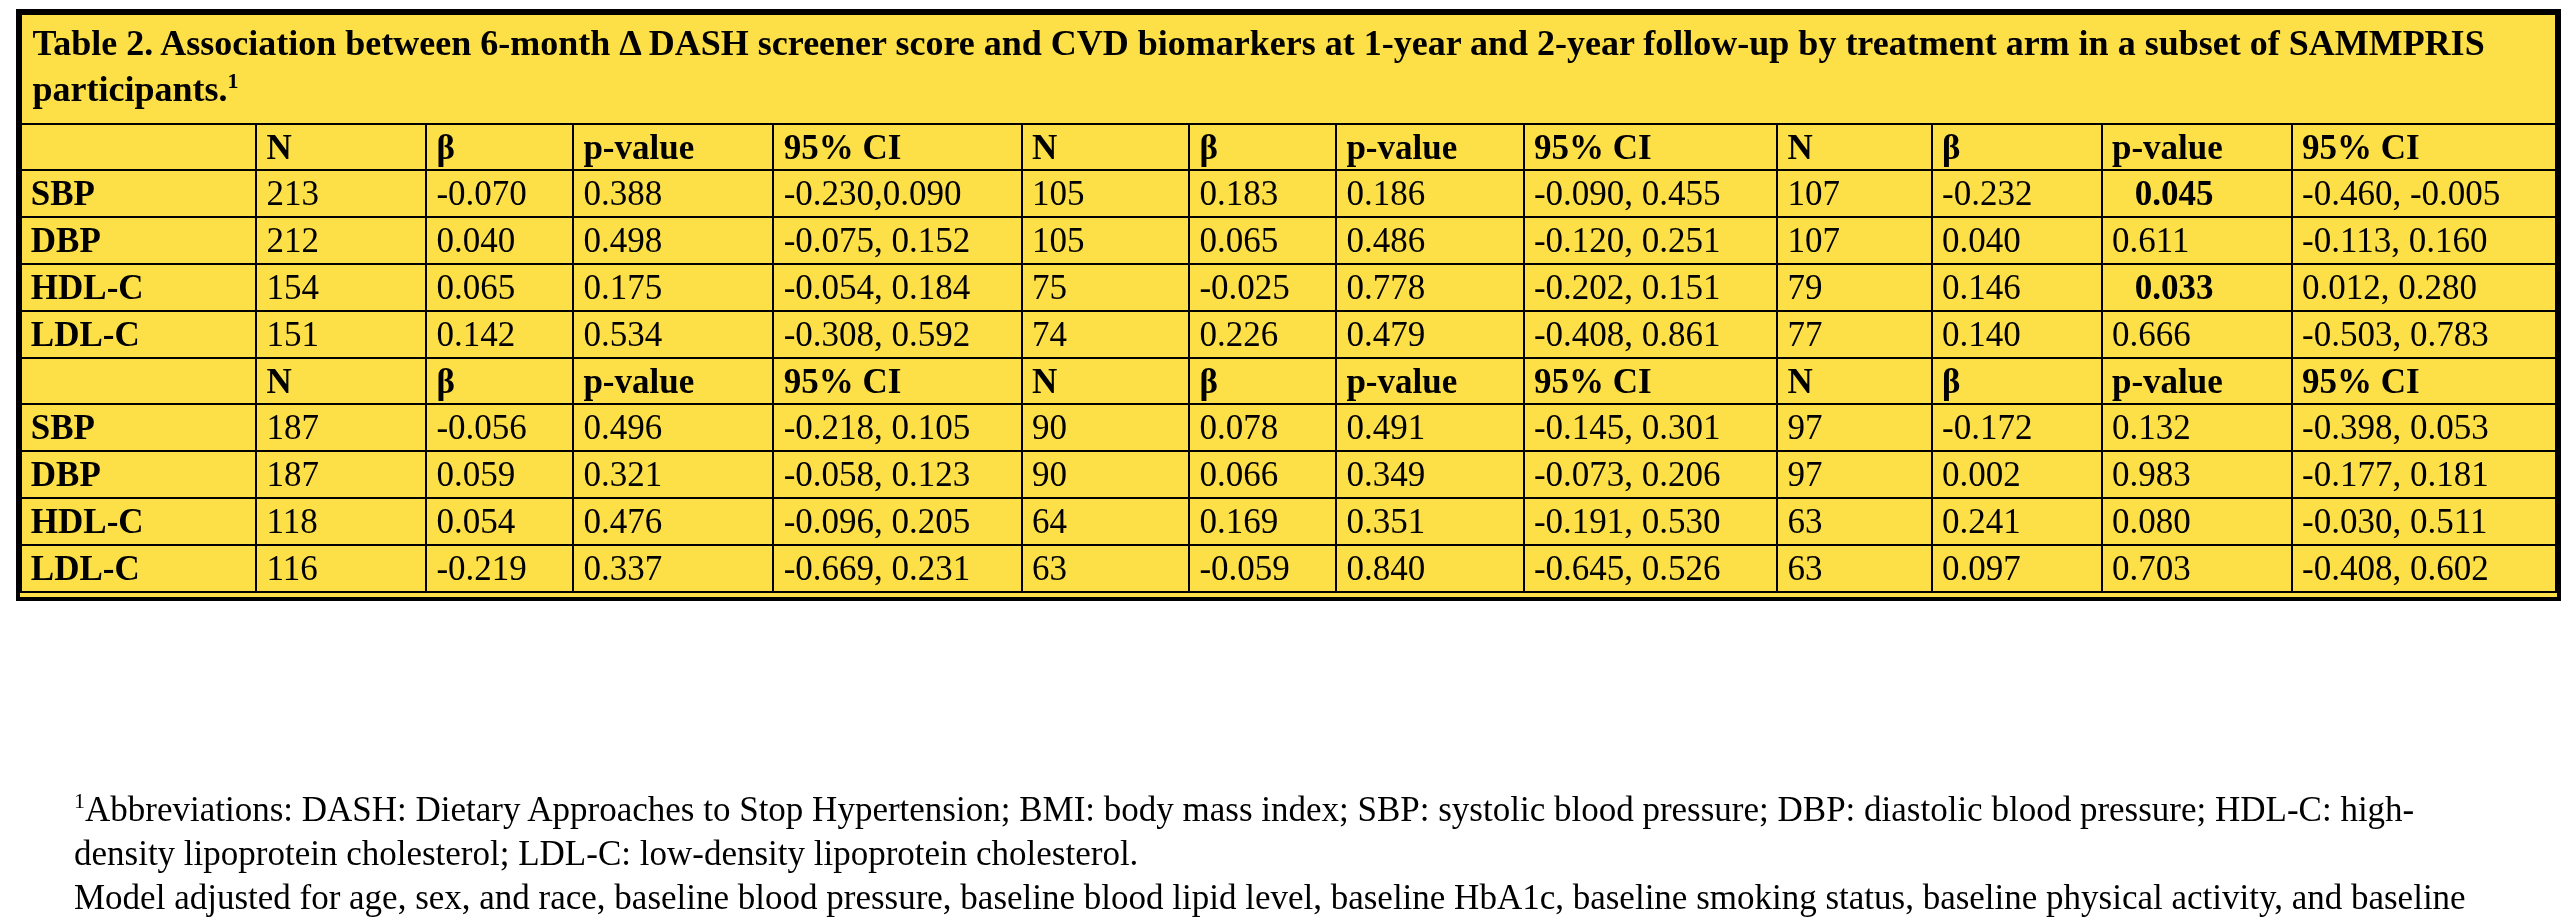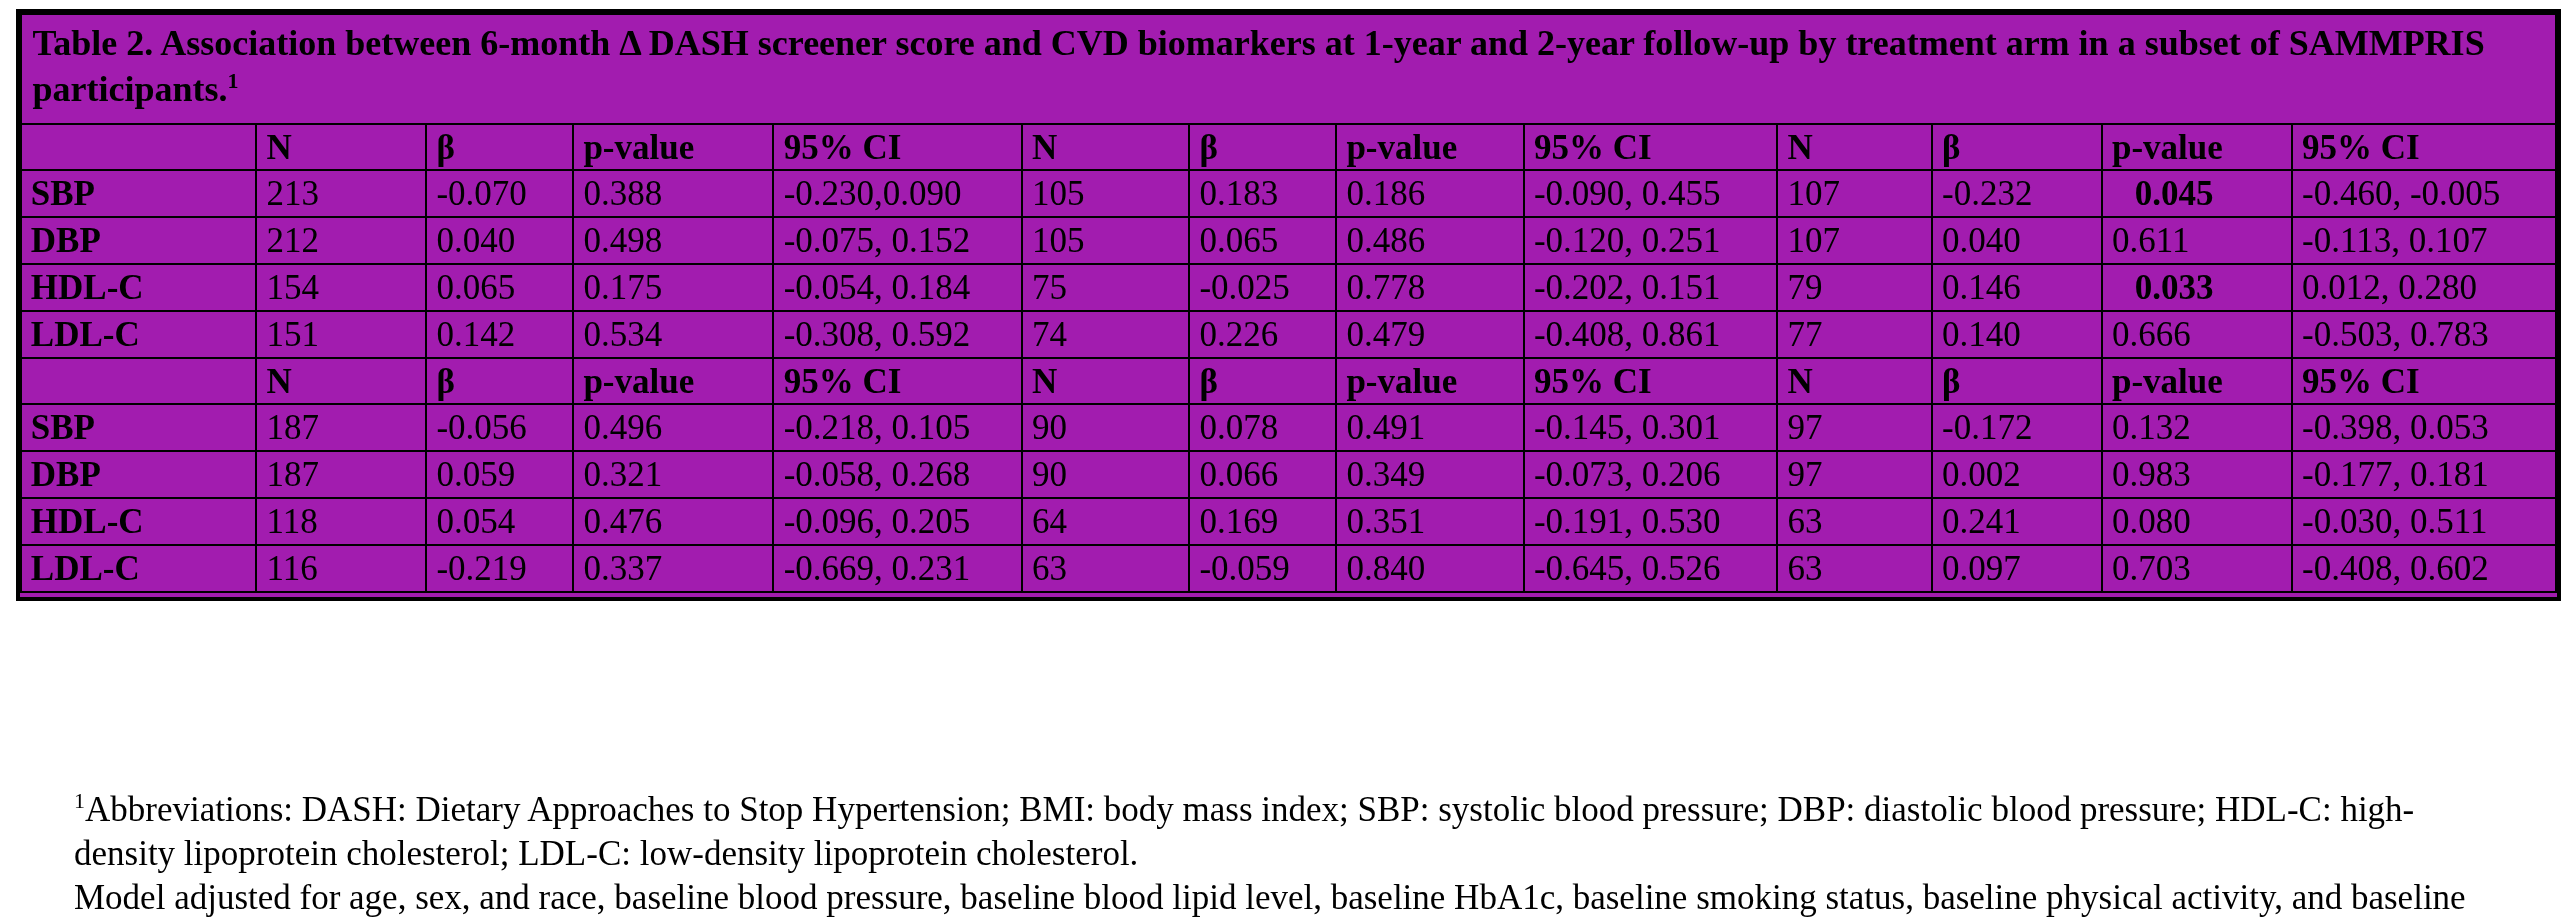--- a/index.html
+++ b/index.html
@@ -16,21 +16,21 @@
     overflow: hidden;
   }
   .table-wrap {
     position: absolute;
     left: 15.5px;
     top: 9.3px;
     width: 2545px;
     border: 4.6px solid #000000;
     padding: 0 0 3.9px 0;
     box-sizing: border-box;
-    background: #a21caf;
+    background: #fde047;
   }
   table {
     width: 100%;
     border-collapse: collapse;
     table-layout: fixed;
   }
   td {
     border: 2.3px solid #000000;
     padding: 1.5px 9.3px;
     font-size: 35px;
@@ -153,21 +153,21 @@
           <td class="data-cell">0.040</td>
           <td class="data-cell">0.498</td>
           <td class="data-cell">-0.075, 0.152</td>
           <td class="data-cell">105</td>
           <td class="data-cell">0.065</td>
           <td class="data-cell">0.486</td>
           <td class="data-cell">-0.120, 0.251</td>
           <td class="data-cell">107</td>
           <td class="data-cell">0.040</td>
           <td class="data-cell">0.611</td>
-          <td class="data-cell">-0.113, 0.107</td>
+          <td class="data-cell">-0.113, 0.160</td>
         </tr>
         <tr>
           <td class="row-label-cell">HDL-C</td>
           <td class="data-cell">154</td>
           <td class="data-cell">0.065</td>
           <td class="data-cell">0.175</td>
           <td class="data-cell">-0.054, 0.184</td>
           <td class="data-cell">75</td>
           <td class="data-cell">-0.025</td>
           <td class="data-cell">0.778</td>
@@ -220,21 +220,21 @@
           <td class="data-cell">97</td>
           <td class="data-cell">-0.172</td>
           <td class="data-cell">0.132</td>
           <td class="data-cell">-0.398, 0.053</td>
         </tr>
         <tr>
           <td class="row-label-cell">DBP</td>
           <td class="data-cell">187</td>
           <td class="data-cell">0.059</td>
           <td class="data-cell">0.321</td>
-          <td class="data-cell">-0.058, 0.268</td>
+          <td class="data-cell">-0.058, 0.123</td>
           <td class="data-cell">90</td>
           <td class="data-cell">0.066</td>
           <td class="data-cell">0.349</td>
           <td class="data-cell">-0.073, 0.206</td>
           <td class="data-cell">97</td>
           <td class="data-cell">0.002</td>
           <td class="data-cell">0.983</td>
           <td class="data-cell">-0.177, 0.181</td>
         </tr>
         <tr>

